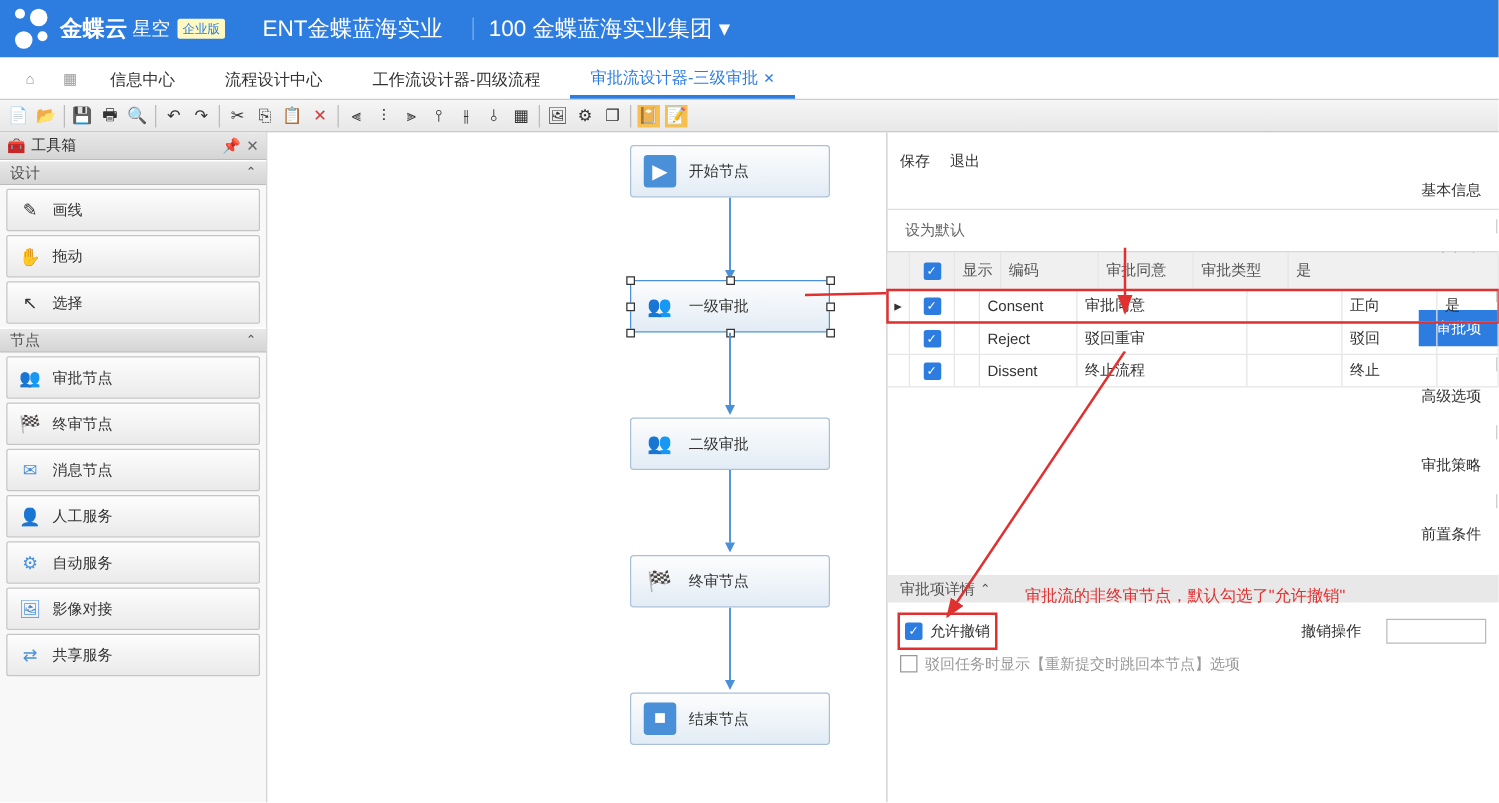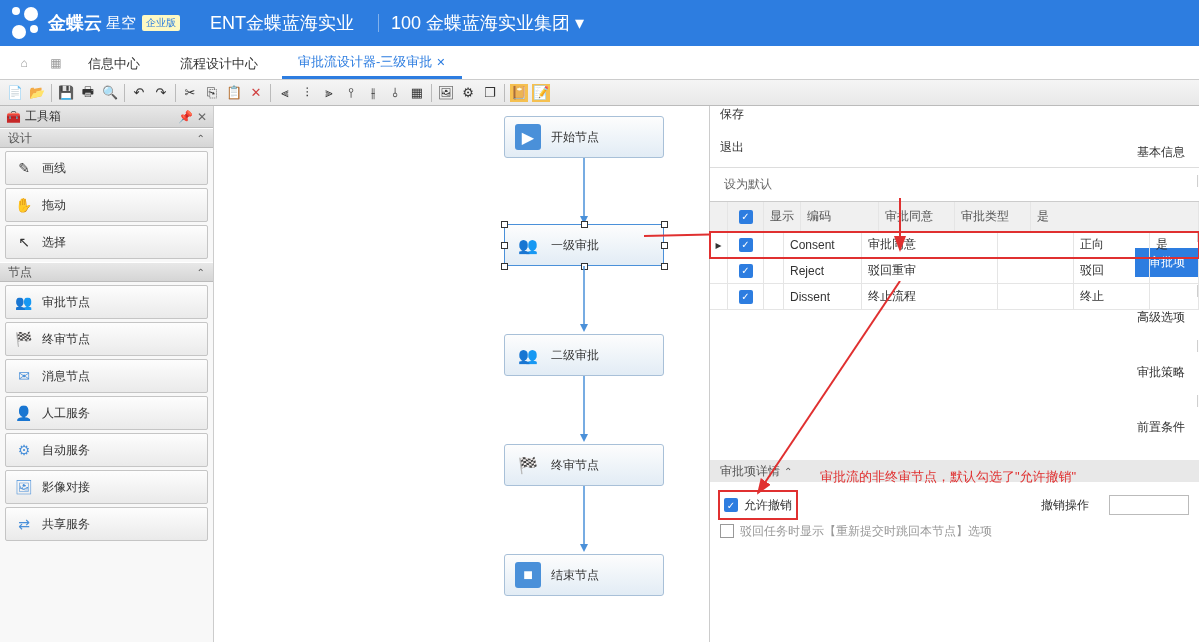--- a/index.html
+++ b/index.html
@@ -50,21 +50,21 @@
 .fn-icon.start { background: #4a90d9; color: #fff; }
 .fn-icon.approve { color: #4a90d9; }
 .fn-icon.final { color: #e0a030; }
 .fn-icon.end { background: #4a90d9; color: #fff; }
 .flow-arrow { position: absolute; left: 50%; transform: translateX(-50%); color: #4a90d9; }
 
 
 .right-panel { width: 490px; border-left: 1px solid #ccc; background: #fff; display: flex; flex-direction: column; position: relative; }
 .rp-title { height: 26px; display: flex; align-items: center; padding: 0 8px; font-weight: bold; border-bottom: 1px solid #ddd; }
 .rp-title-icon { width: 14px; height: 14px; background: #2d7de0; margin-right: 6px; }
-.rp-actions { height: 32px; display: flex; align-items: flex-start; padding: 0 10px; gap: 16px; flex-direction: column; }
+.rp-actions { height: 32px; display: flex; align-items: flex-end; padding: 0 10px; gap: 16px; }
 .rp-actions span { cursor: pointer; }
 .rp-tabs { height: 30px; display: flex; align-items: flex-end; padding-left: 20px; border-bottom: 1px solid #ddd; flex-direction: column; }
 .rp-tab { padding: 6px 14px; cursor: pointer; color: #333; }
 .rp-tab.active { background: #2d7de0; color: #fff; }
 .rp-tab-sep { color: #ccc; padding: 6px 0; }
 .rp-subhdr { padding: 8px 14px; color: #666; }
 
 
 .appr-table { border-top: 1px solid #ccc; }
 .appr-row { display: flex; height: 26px; align-items: center; border-bottom: 1px solid #e5e5e5; }
@@ -116,20 +116,21 @@
   <span class="divider-v"></span>
   <span class="org-text"><span>100  金蝶蓝海实业集团</span> <span>▾</span></span>
 </div>
 
 <div class="tab-bar">
   <div class="tab-icon-btn">⌂</div>
   <div class="tab-icon-btn">▦</div>
   <div id="main-tabs" style="display:flex;align-items:flex-end">
       <div class="tab-item">信息中心</div>
       <div class="tab-item">流程设计中心</div>
+      <div class="tab-item">工作流设计器-四级流程</div>
       <div class="tab-item active">审批流设计器-三级审批<span class="tab-close">✕</span></div>
     </div>
 </div>
 
 <div class="toolbar">
   <div class="tb-btn">📄</div>
   <div class="tb-btn">📂</div>
   <div class="tb-sep"></div>
   <div class="tb-btn">💾</div>
   <div class="tb-btn">🖶</div>

